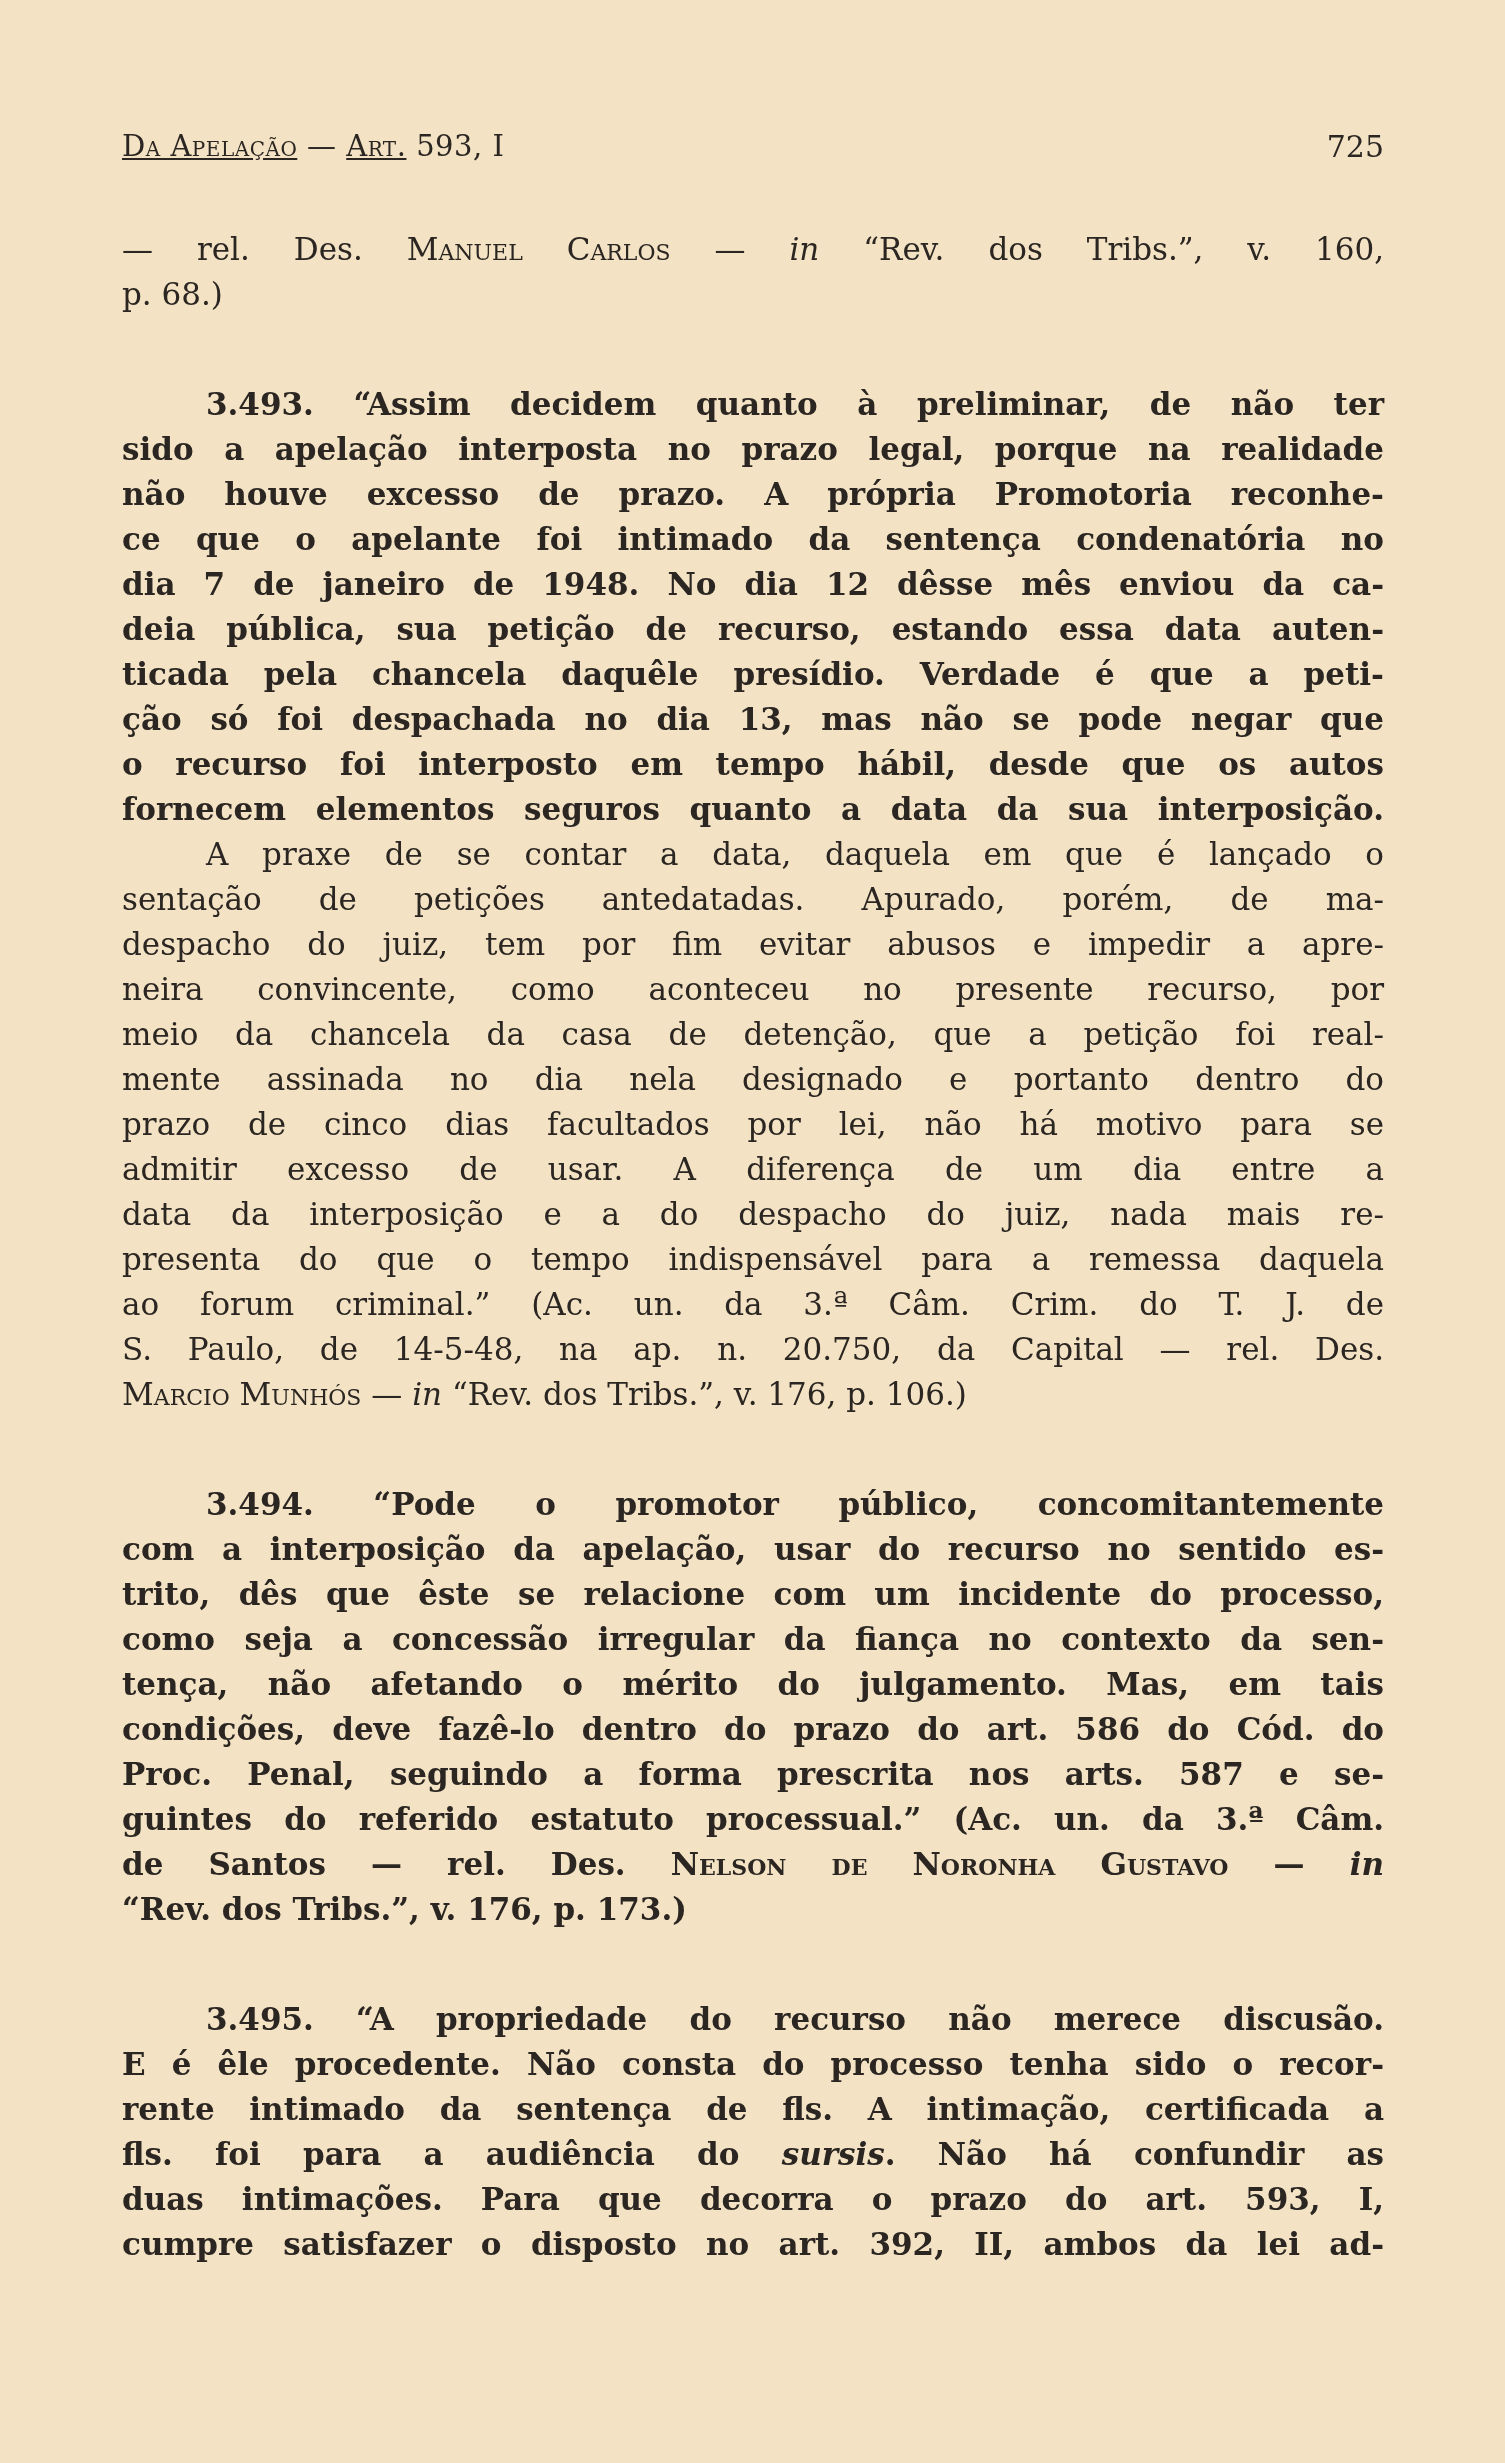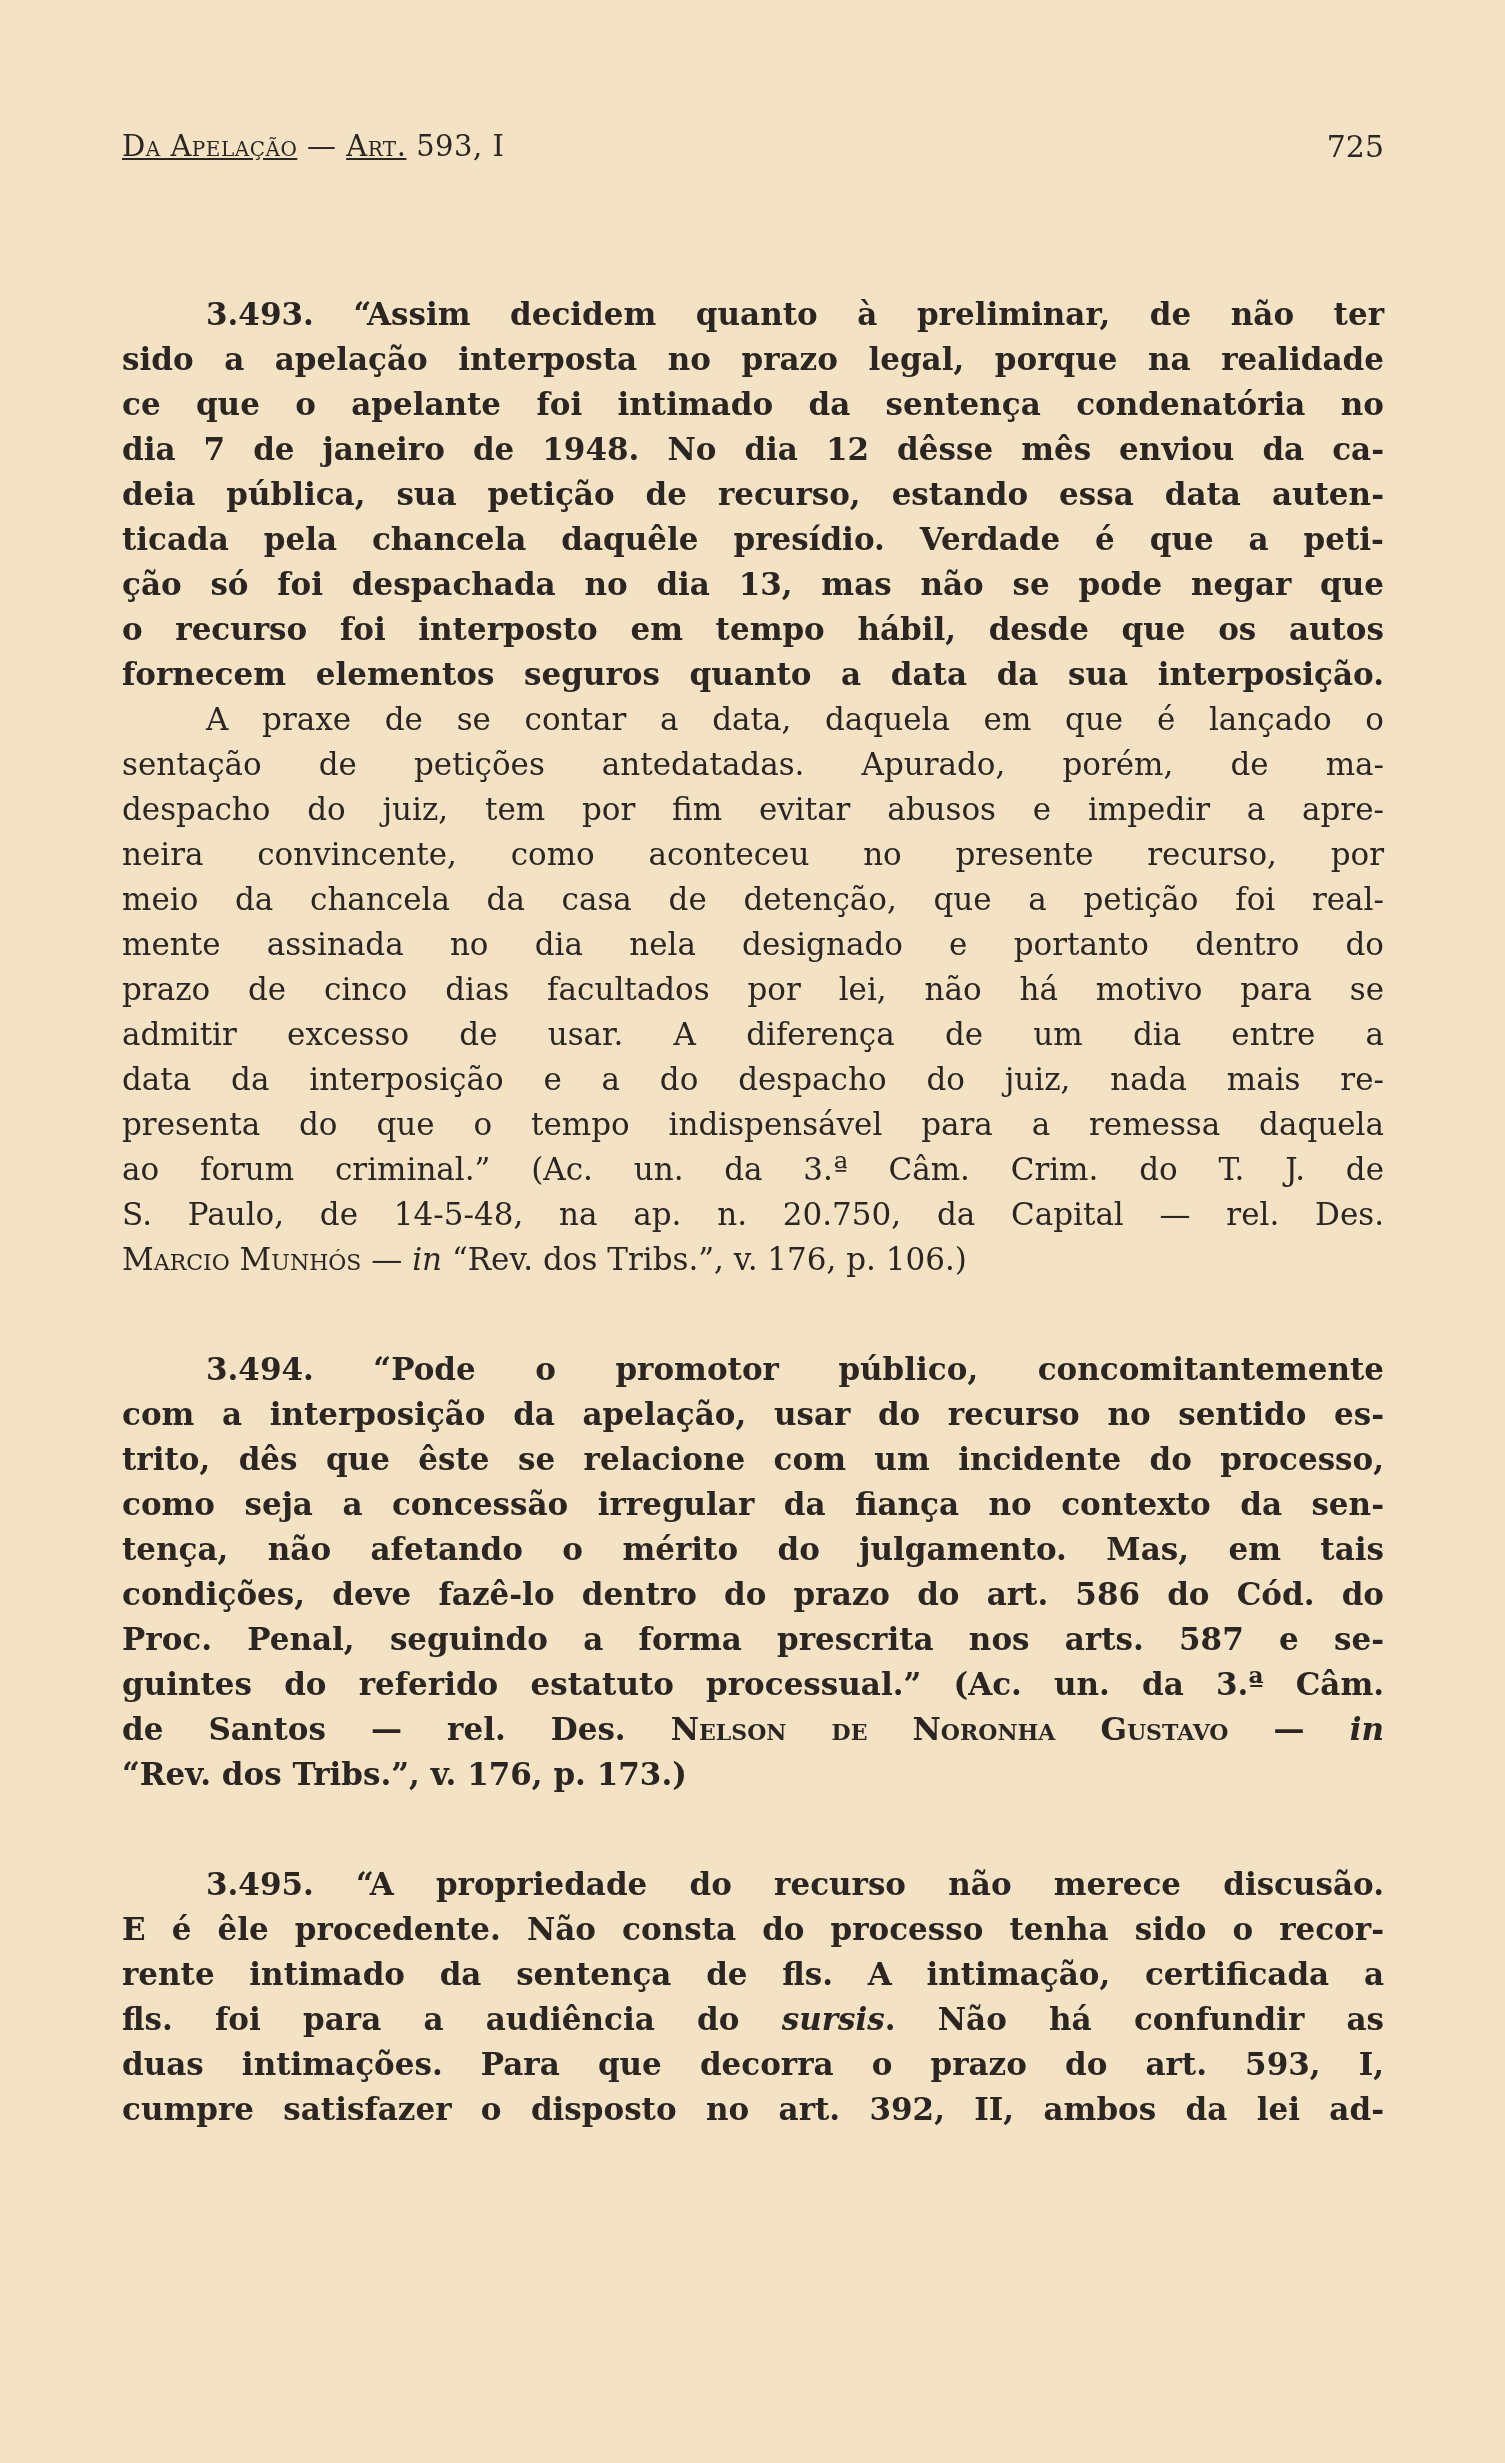--- a/index.html
+++ b/index.html
@@ -88,24 +88,29 @@
 
 <div class="page">
 
   <div class="running-head">
     <span class="title"><span class="sc">Da Apelação</span><span> — </span><span class="sc">Art.</span><span> 593, I</span></span>
     <span class="pageno">725</span>
   </div>
 
   <div class="body-text">
 
+    <div class="para">
+      <span class="line"><span>— rel. Des. </span><span class="sc">Manuel Carlos</span><span> — </span><em>in</em><span> “Rev. dos Tribs.”, v. 160,</span></span>
+      <span class="line last">p.  68.)</span>
+    </div>
 
     <div class="para gap">
       <span class="line first-indent">3.493.  “Assim decidem quanto à preliminar, de não ter</span>
       <span class="line">sido a apelação interposta no prazo legal, porque na realidade</span>
+      <span class="line">não houve excesso de prazo.  A própria Promotoria reconhe-</span>
       <span class="line">ce que o apelante foi intimado da sentença condenatória no</span>
       <span class="line">dia 7 de janeiro de 1948.  No dia 12 dêsse mês enviou da ca-</span>
       <span class="line">deia pública, sua petição de recurso, estando essa data auten-</span>
       <span class="line">ticada pela chancela daquêle presídio.  Verdade é que a peti-</span>
       <span class="line">ção só foi despachada no dia 13, mas não se pode negar que</span>
       <span class="line">o recurso foi interposto em tempo hábil, desde que os autos</span>
       <span class="line">fornecem elementos seguros quanto a data da sua interposição.</span>
     </div>
 
     <div class="para">

